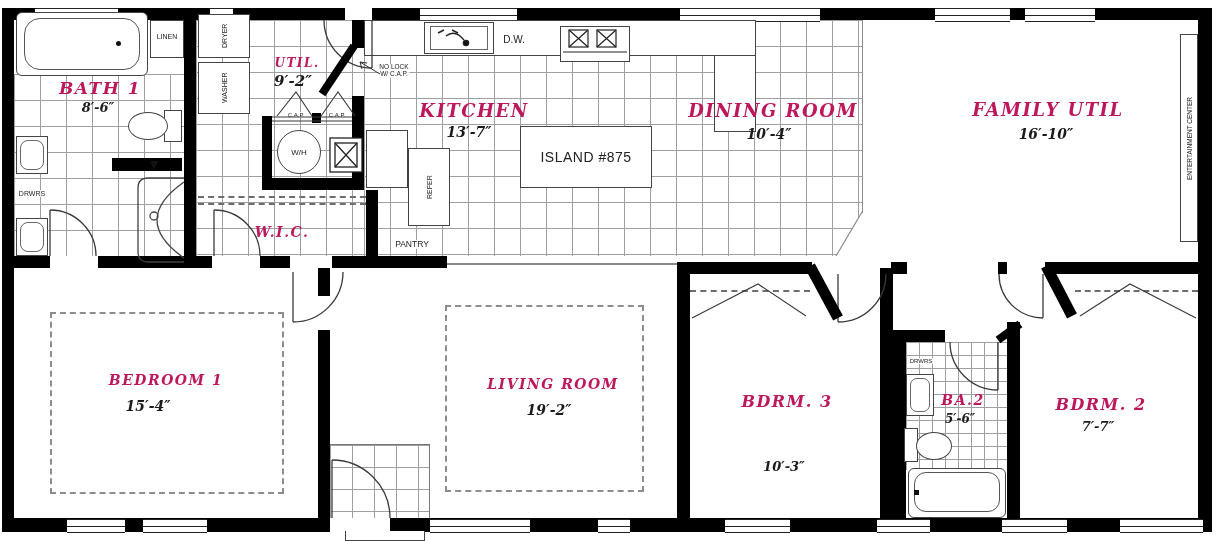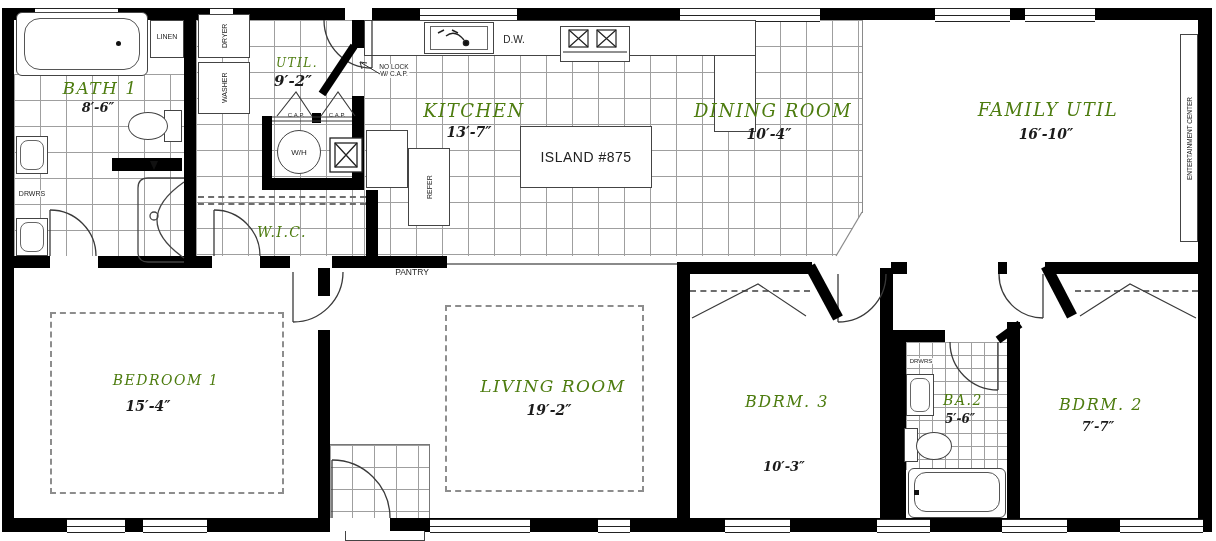--- a/index.html
+++ b/index.html
@@ -14,21 +14,21 @@
   .tile13{background-image:linear-gradient(#9f9f9f 1px,transparent 1px),
           linear-gradient(90deg,#9f9f9f 1px,transparent 1px);background-size:13px 13px;}
   .tile22{background-image:linear-gradient(#9f9f9f 1px,transparent 1px),
           linear-gradient(90deg,#9f9f9f 1px,transparent 1px);background-size:22px 22px;}
   .winh{position:absolute;background:#fff;border-top:1px solid #222;border-bottom:1px solid #222;}
   .winh::after{content:"";position:absolute;left:0;right:0;top:50%;height:1px;background:#222;}
   .gap{position:absolute;background:#fff;}
   .dashrect{position:absolute;border:2px dashed #8d8d8d;}
   .dashline{position:absolute;border-top:2px dashed #6d6d6d;height:0;}
   .rname{position:absolute;transform:translateX(-50%);font-family:"DejaVu Serif",serif;
-         font-style:italic;font-weight:400;color:#4d7c0f;letter-spacing:1.5px;white-space:nowrap;}
+         font-style:italic;font-weight:700;color:#be185d;letter-spacing:1.5px;white-space:nowrap;}
   .rdim{position:absolute;transform:translateX(-50%);font-family:"DejaVu Serif",serif;
         font-style:italic;font-weight:700;color:#1b1b1b;white-space:nowrap;}
   .slbl{position:absolute;transform:translateX(-50%);font-family:"Liberation Sans",sans-serif;
         color:#222;white-space:nowrap;background:rgba(255,255,255,.85);padding:0 1px;line-height:1.05;}
   .vtext{position:absolute;writing-mode:vertical-rl;transform:rotate(180deg);
          font-family:"Liberation Sans",sans-serif;color:#222;white-space:nowrap;
          display:flex;align-items:center;justify-content:center;}
   .round{border-radius:6px;}
   svg.ovl{position:absolute;left:0;top:0;pointer-events:none;}
 </style>
@@ -128,21 +128,21 @@
   <div class="box" style="left:424px;top:22px;width:70px;height:32px;"></div>
   <div class="box" style="left:430px;top:26px;width:58px;height:24px;border-color:#666;"></div>
   <div class="slbl" style="left:514px;top:35px;font-size:10px;">D.W.</div>
   <div class="box" style="left:560px;top:26px;width:70px;height:36px;"></div>
   <div class="box" style="left:520px;top:126px;width:132px;height:62px;display:flex;align-items:center;justify-content:center;">
     <span style="font-size:14px;color:#222;letter-spacing:.5px;">ISLAND #875</span>
   </div>
   <div class="box" style="left:366px;top:130px;width:42px;height:58px;"></div>
   <div class="box" style="left:408px;top:148px;width:42px;height:78px;"></div>
   <div class="vtext" style="left:419px;top:152px;width:20px;height:70px;font-size:7px;">REFER</div>
-  <div class="slbl" style="left:412px;top:240px;font-size:8.5px;margin-top:28px;">PANTRY</div>
+  <div class="slbl" style="left:412px;top:240px;font-size:8.5px;">PANTRY</div>
   <div class="slbl" style="left:394px;top:64px;font-size:6.5px;text-align:center;">
     <div>NO LOCK</div>
     <div>W/ C.A.P.</div>
   </div>
 
   <div class="box" style="left:1180px;top:34px;width:18px;height:208px;"></div>
   <div class="vtext" style="left:1181px;top:40px;width:16px;height:196px;font-size:6.5px;">ENTERTAINMENT CENTER</div>
 
   <div class="slbl" style="left:921px;top:358px;font-size:6px;">DRWRS</div>
   <div class="box" style="left:906px;top:374px;width:28px;height:42px;"></div>
@@ -162,21 +162,21 @@
   <div class="rdim" style="left:293px;top:72px;font-size:15px;">9′-2″</div>
   <div class="rname" style="left:474px;top:100px;font-size:18px;">KITCHEN</div>
   <div class="rdim" style="left:469px;top:124px;font-size:14px;">13′-7″</div>
   <div class="rname" style="left:282px;top:224px;font-size:14px;">W.I.C.</div>
   <div class="rname" style="left:773px;top:100px;font-size:18px;">DINING ROOM</div>
   <div class="rdim" style="left:769px;top:126px;font-size:14px;">10′-4″</div>
   <div class="rname" style="left:1048px;top:99px;font-size:18px;">FAMILY UTIL</div>
   <div class="rdim" style="left:1046px;top:126px;font-size:14px;">16′-10″</div>
   <div class="rname" style="left:166px;top:372px;font-size:14px;">BEDROOM 1</div>
   <div class="rdim" style="left:148px;top:398px;font-size:14px;">15′-4″</div>
-  <div class="rname" style="left:553px;top:376px;font-size:17px;">LIVING ROOM</div>
+  <div class="rname" style="left:553px;top:376px;font-size:14px;">LIVING ROOM</div>
   <div class="rdim" style="left:549px;top:402px;font-size:14px;">19′-2″</div>
   <div class="rname" style="left:787px;top:392px;font-size:16px;">BDRM. 3</div>
   <div class="rdim" style="left:784px;top:416px;font-size:13px;margin-top:43px;">10′-3″</div>
   <div class="rname" style="left:963px;top:392px;font-size:14px;">BA.2</div>
   <div class="rdim" style="left:960px;top:412px;font-size:12px;">5′-6″</div>
   <div class="rname" style="left:1101px;top:395px;font-size:16px;">BDRM. 2</div>
   <div class="rdim" style="left:1098px;top:419px;font-size:13px;">7′-7″</div>
 
   <svg class="ovl" width="1216" height="541" viewBox="0 0 1216 541">
 

